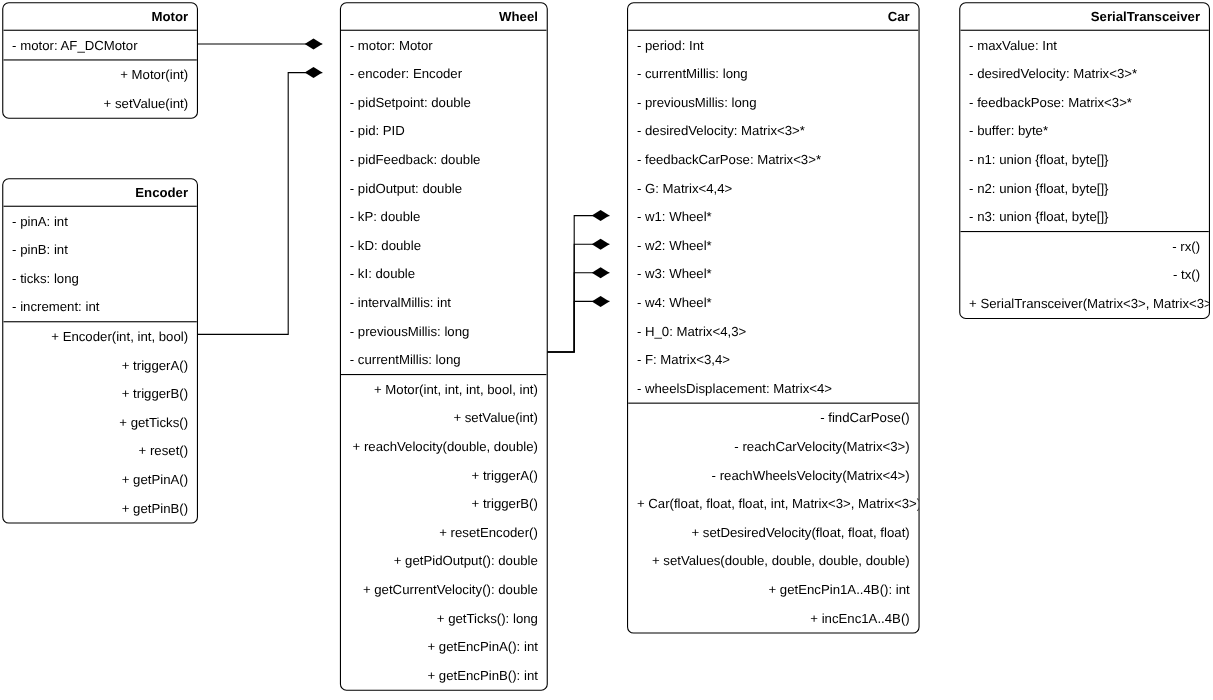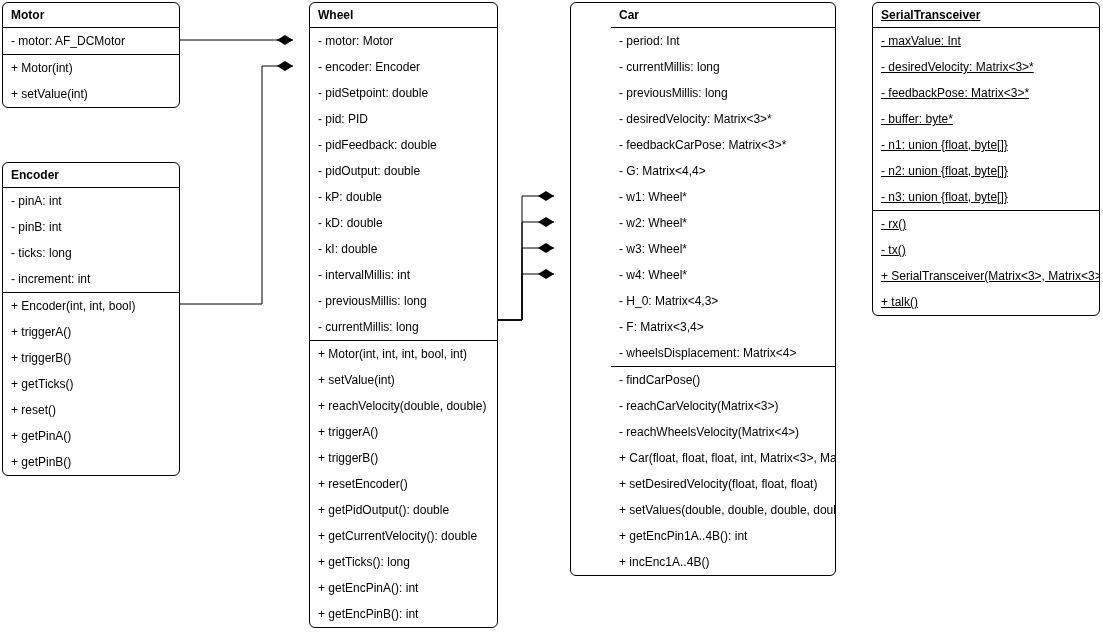--- a/index.html
+++ b/index.html
@@ -15,29 +15,29 @@
   }
   .uml-class {
     position: absolute;
     background: #fff;
     border: 1px solid #000;
     border-radius: 6px;
     overflow: hidden;
   }
   .uml-header {
     font-weight: bold;
-    text-align: left;
+    text-align: right;
     padding: 5px 8px;
     border-bottom: 1px solid #000;
     font-size: 12px;
   }
   .uml-section {
     border-bottom: 1px solid #000;
   }
-  .uml-section:last-child { border-bottom: none; }
+  .uml-section:last-child { border-bottom: none; text-align: right; }
   .uml-row {
     padding: 5px 8px;
     font-size: 12px;
     white-space: nowrap;
     line-height: 16px;
   }
   svg.connectors {
     position: absolute;
     left: 0; top: 0;
     width: 1103px; height: 636px;
@@ -125,21 +125,21 @@
       <div class="uml-row">+ triggerA()</div>
       <div class="uml-row">+ triggerB()</div>
       <div class="uml-row">+ resetEncoder()</div>
       <div class="uml-row">+ getPidOutput(): double</div>
       <div class="uml-row">+ getCurrentVelocity(): double</div>
       <div class="uml-row">+ getTicks(): long</div>
       <div class="uml-row">+ getEncPinA(): int</div>
       <div class="uml-row">+ getEncPinB(): int</div>
     </div>
   </div>
-<div id="box-car" class="uml-class" style="left: 570px; top: 2px; width: 266px; padding-left: 40px;">
+<div id="box-car" class="uml-class" style="left: 570px; top: 2px; width: 266px;">
     <div class="uml-header">Car</div>
     <div class="uml-section">
       <div class="uml-row">- period: Int</div>
       <div class="uml-row">- currentMillis: long</div>
       <div class="uml-row">- previousMillis: long</div>
       <div class="uml-row">- desiredVelocity: Matrix&lt;3&gt;*</div>
       <div class="uml-row">- feedbackCarPose: Matrix&lt;3&gt;*</div>
       <div class="uml-row">- G: Matrix&lt;4,4&gt;</div>
       <div class="uml-row">- w1: Wheel*</div>
       <div class="uml-row">- w2: Wheel*</div>
@@ -153,30 +153,29 @@
       <div class="uml-row">- findCarPose()</div>
       <div class="uml-row">- reachCarVelocity(Matrix&lt;3&gt;)</div>
       <div class="uml-row">- reachWheelsVelocity(Matrix&lt;4&gt;)</div>
       <div class="uml-row">+ Car(float, float, float, int, Matrix&lt;3&gt;, Matrix&lt;3&gt;)</div>
       <div class="uml-row">+ setDesiredVelocity(float, float, float)</div>
       <div class="uml-row">+ setValues(double, double, double, double)</div>
       <div class="uml-row">+ getEncPin1A..4B(): int</div>
       <div class="uml-row">+ incEnc1A..4B()</div>
     </div>
   </div>
-<div id="box-serial" class="uml-class" style="left: 872px; top: 2px; width: 228px; text-decoration: underline;">
+<div id="box-serial" class="uml-class" style="left: 872px; top: 2px; width: 228px;">
     <div class="uml-header">SerialTransceiver</div>
     <div class="uml-section">
       <div class="uml-row">- maxValue: Int</div>
       <div class="uml-row">- desiredVelocity: Matrix&lt;3&gt;*</div>
       <div class="uml-row">- feedbackPose: Matrix&lt;3&gt;*</div>
       <div class="uml-row">- buffer: byte*</div>
       <div class="uml-row">- n1: union {float, byte[]}</div>
       <div class="uml-row">- n2: union {float, byte[]}</div>
       <div class="uml-row">- n3: union {float, byte[]}</div>
     </div>
     <div class="uml-section">
       <div class="uml-row">- rx()</div>
       <div class="uml-row">- tx()</div>
       <div class="uml-row">+ SerialTransceiver(Matrix&lt;3&gt;, Matrix&lt;3&gt;)</div>
-      <div class="uml-row">+ talk()</div>
     </div>
   </div>
 
 </body></html>

